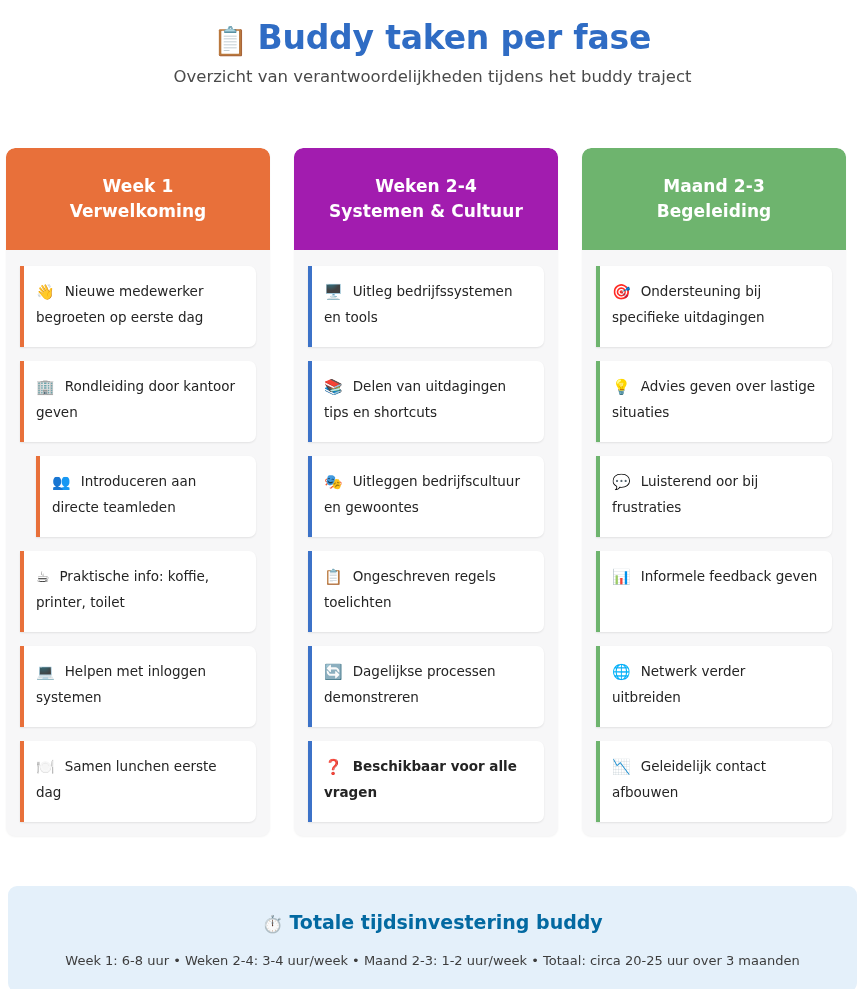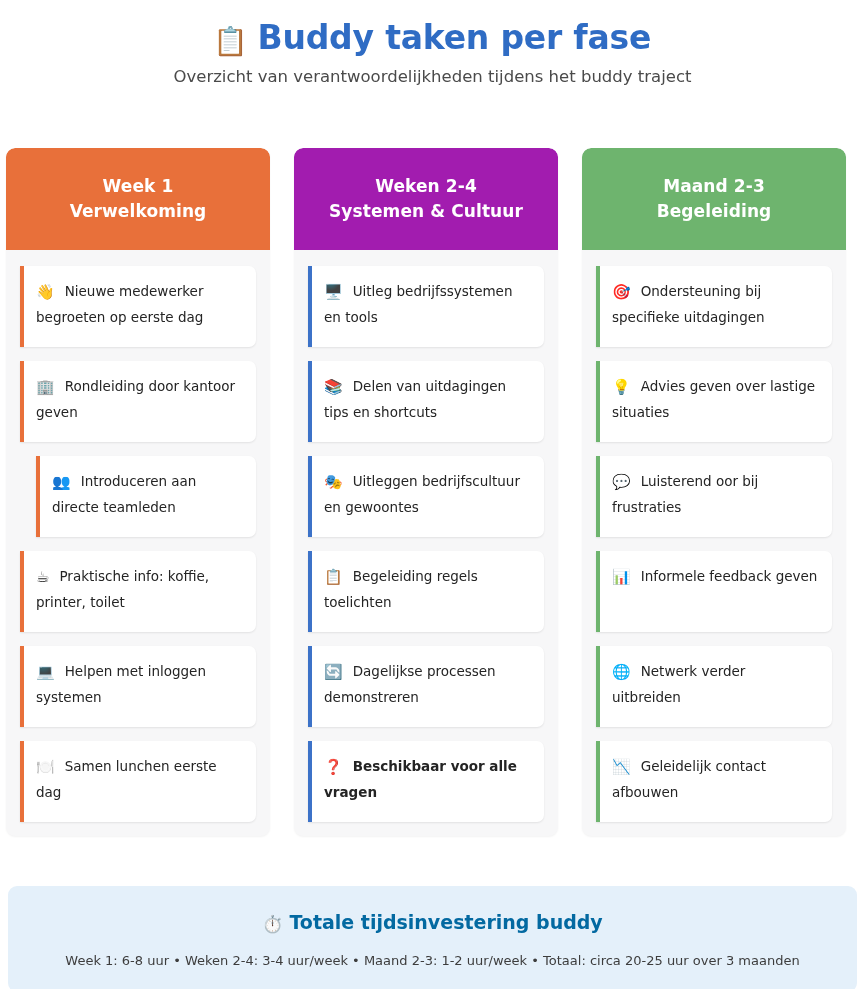--- a/index.html
+++ b/index.html
@@ -183,21 +183,21 @@
           <div class="task-card" style="border-left-color: rgb(60, 114, 200);">
             <div class="task-text"><span class="task-emoji">🖥️</span><span>Uitleg bedrijfssystemen en tools</span></div>
           </div>
           <div class="task-card" style="border-left-color: rgb(60, 114, 200);">
             <div class="task-text"><span class="task-emoji">📚</span><span>Delen van uitdagingen tips en shortcuts</span></div>
           </div>
           <div class="task-card" style="border-left-color: rgb(60, 114, 200);">
             <div class="task-text"><span class="task-emoji">🎭</span><span>Uitleggen bedrijfscultuur en gewoontes</span></div>
           </div>
           <div class="task-card" style="border-left-color: rgb(60, 114, 200);">
-            <div class="task-text"><span class="task-emoji">📋</span><span>Begeleiding regels toelichten</span></div>
+            <div class="task-text"><span class="task-emoji">📋</span><span>Ongeschreven regels toelichten</span></div>
           </div>
           <div class="task-card" style="border-left-color: rgb(60, 114, 200);">
             <div class="task-text"><span class="task-emoji">🔄</span><span>Dagelijkse processen demonstreren</span></div>
           </div>
           <div class="task-card" style="border-left-color: rgb(60, 114, 200); font-weight: bold;">
             <div class="task-text"><span class="task-emoji">❓</span><span>Beschikbaar voor alle vragen</span></div>
           </div>
         </div>
       </div>
       <div class="column">

